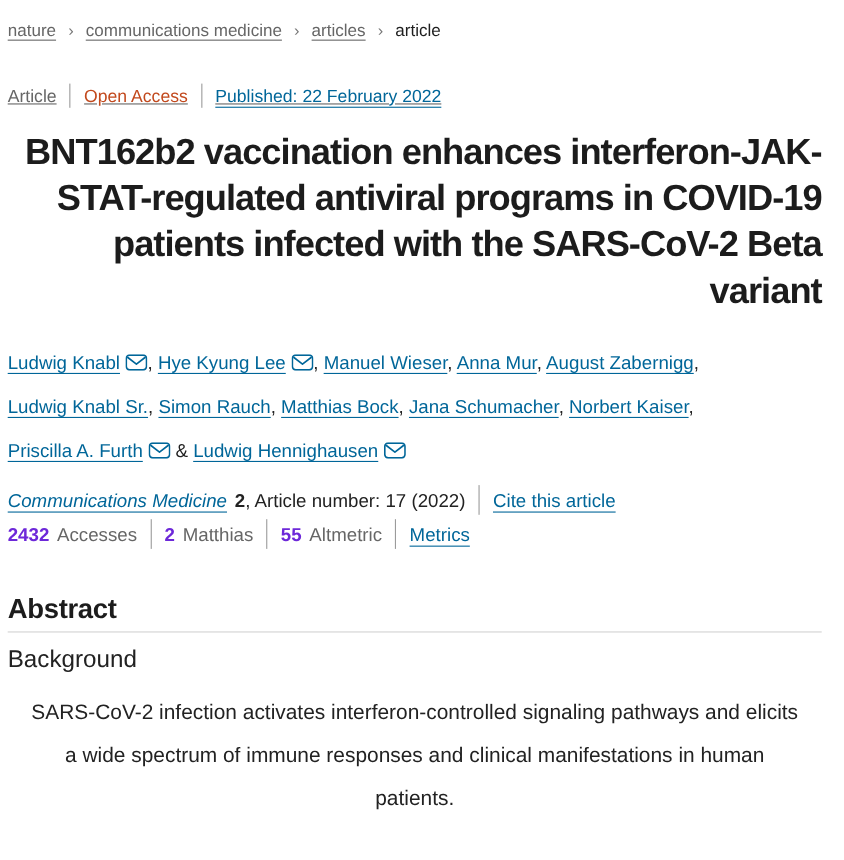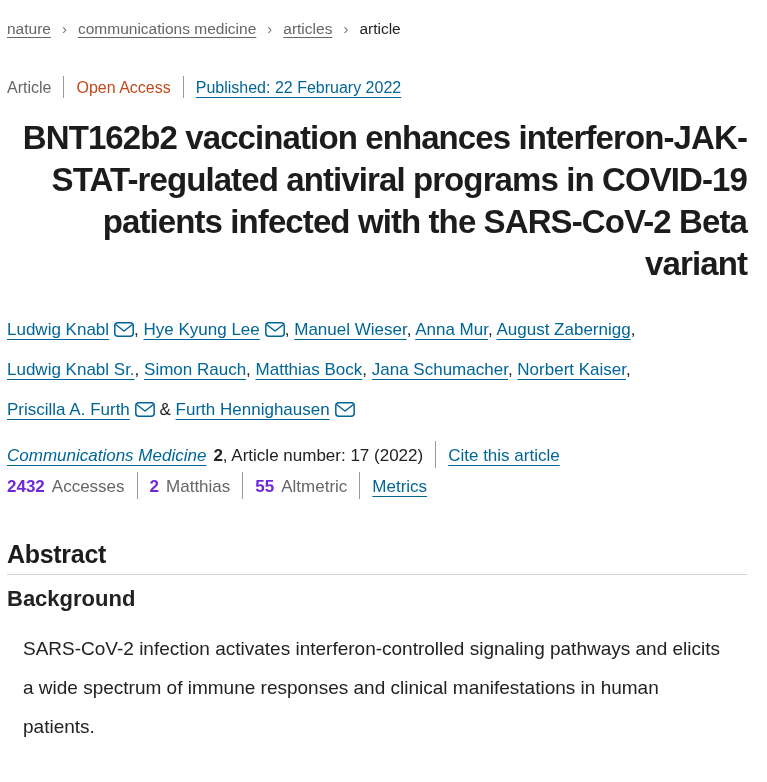--- a/index.html
+++ b/index.html
@@ -30,20 +30,21 @@
     font-size: 15px;
     margin: 0 11px;
   }
   .breadcrumb .current { color: #1f1f1f; }
 
   
   .meta-row {
     font-size: 16px;
     color: #666666;
     margin-bottom: 19px;
+    text-decoration: underline;
   }
   .vsep {
     display: inline-block;
     width: 1px;
     height: 22px;
     background: #9b9b9b;
     margin: 0 12px;
     vertical-align: -5px;
   }
   .vsep.tall { height: 27px; vertical-align: -7px; }
@@ -101,29 +102,30 @@
   }
   hr.divider {
     border: none;
     border-top: 1px solid #d2d2d2;
     margin: 0 0 11px 0;
     width: 100%;
   }
   h3.background-h {
     margin: 0 0 17px 0;
     font-size: 22px;
-    font-weight: 700;
+    font-weight: 400;
     color: #222222;
   }
   p.para {
     margin: 16px;
     max-width: 748px;
     font-size: 19px;
     line-height: 39px;
     color: #222222;
+    text-align: center;
   }
 </style>
 </head>
 <body>
 
 <div class="page">
 
   <nav class="breadcrumb" id="breadcrumb"><a>nature</a><span class="crumb-sep">›</span><a>communications medicine</a><span class="crumb-sep">›</span><a>articles</a><span class="crumb-sep">›</span><span class="current">article</span></nav>
 
   <div class="meta-row">
@@ -134,21 +136,21 @@
 
   <div class="authors" id="authors"><span class="author"><a class="link">Ludwig Knabl</a><span class="email-icon"><svg width="20" height="15" viewBox="0 0 20 15">
             <rect x="0.8" y="0.8" width="18.4" height="13.4" rx="3" fill="none" stroke="#006699" stroke-width="1.5"></rect>
             <path d="M2.2 3 L10 9 L17.8 3" fill="none" stroke="#006699" stroke-width="1.5" stroke-linecap="round" stroke-linejoin="round"></path>
           </svg></span></span><span class="sep">, </span><span class="author"><a class="link">Hye Kyung Lee</a><span class="email-icon"><svg width="20" height="15" viewBox="0 0 20 15">
             <rect x="0.8" y="0.8" width="18.4" height="13.4" rx="3" fill="none" stroke="#006699" stroke-width="1.5"></rect>
             <path d="M2.2 3 L10 9 L17.8 3" fill="none" stroke="#006699" stroke-width="1.5" stroke-linecap="round" stroke-linejoin="round"></path>
           </svg></span></span><span class="sep">, </span><span class="author"><a class="link">Manuel Wieser</a></span><span class="sep">, </span><span class="author"><a class="link">Anna Mur</a></span><span class="sep">, </span><span class="author"><a class="link">August Zabernigg</a></span><span class="sep">, </span><span class="author"><a class="link">Ludwig Knabl Sr.</a></span><span class="sep">, </span><span class="author"><a class="link">Simon Rauch</a></span><span class="sep">, </span><span class="author"><a class="link">Matthias Bock</a></span><span class="sep">, </span><span class="author"><a class="link">Jana Schumacher</a></span><span class="sep">, </span><span class="author"><a class="link">Norbert Kaiser</a></span><span class="sep">, </span><span class="author"><a class="link">Priscilla A. Furth</a><span class="email-icon"><svg width="20" height="15" viewBox="0 0 20 15">
             <rect x="0.8" y="0.8" width="18.4" height="13.4" rx="3" fill="none" stroke="#006699" stroke-width="1.5"></rect>
             <path d="M2.2 3 L10 9 L17.8 3" fill="none" stroke="#006699" stroke-width="1.5" stroke-linecap="round" stroke-linejoin="round"></path>
-          </svg></span></span><span class="sep"> &amp; </span><span class="author"><a class="link">Furth Hennighausen</a><span class="email-icon"><svg width="20" height="15" viewBox="0 0 20 15">
+          </svg></span></span><span class="sep"> &amp; </span><span class="author"><a class="link">Ludwig Hennighausen</a><span class="email-icon"><svg width="20" height="15" viewBox="0 0 20 15">
             <rect x="0.8" y="0.8" width="18.4" height="13.4" rx="3" fill="none" stroke="#006699" stroke-width="1.5"></rect>
             <path d="M2.2 3 L10 9 L17.8 3" fill="none" stroke="#006699" stroke-width="1.5" stroke-linecap="round" stroke-linejoin="round"></path>
           </svg></span></span></div>
 
   <div class="journal-row">
     <a class="link journal">Communications Medicine</a><span class="vol">2</span><span>, Article number: 17 (2022)</span><span class="vsep tall"></span><a class="link">Cite this article</a>
   </div>
 
   <div class="metrics-row" id="metrics"><span><span class="metric-value">2432</span><span>Accesses</span></span><span class="vsep tall"></span><span><span class="metric-value">2</span><span>Matthias</span></span><span class="vsep tall"></span><span><span class="metric-value">55</span><span>Altmetric</span></span><span class="vsep tall"></span><a class="link">Metrics</a></div>
 

